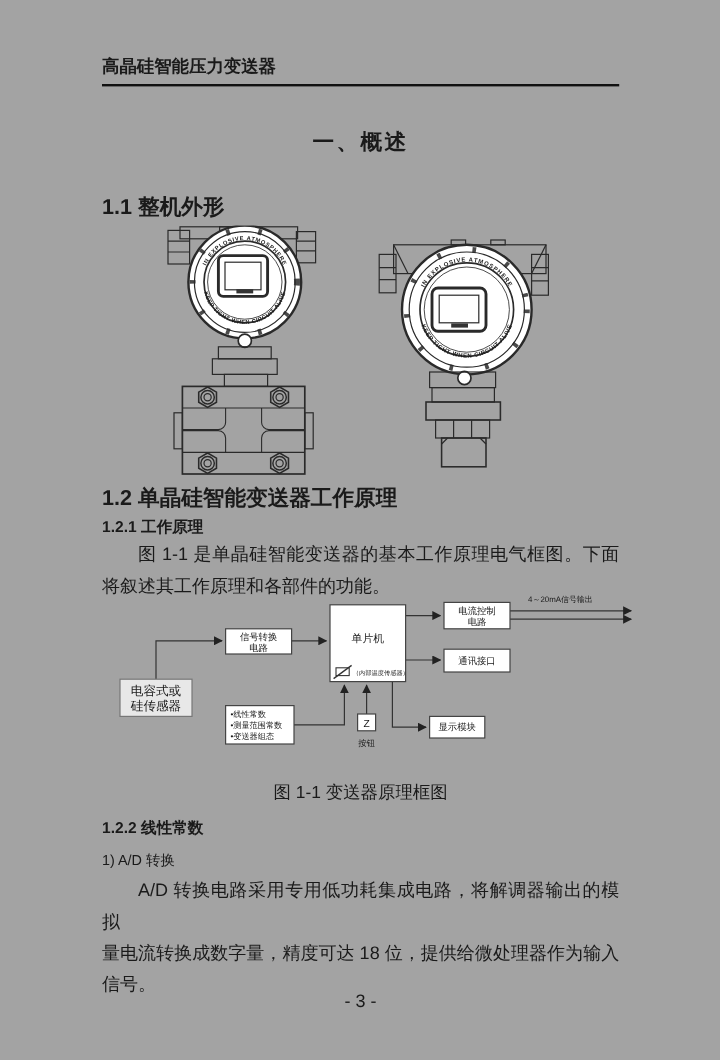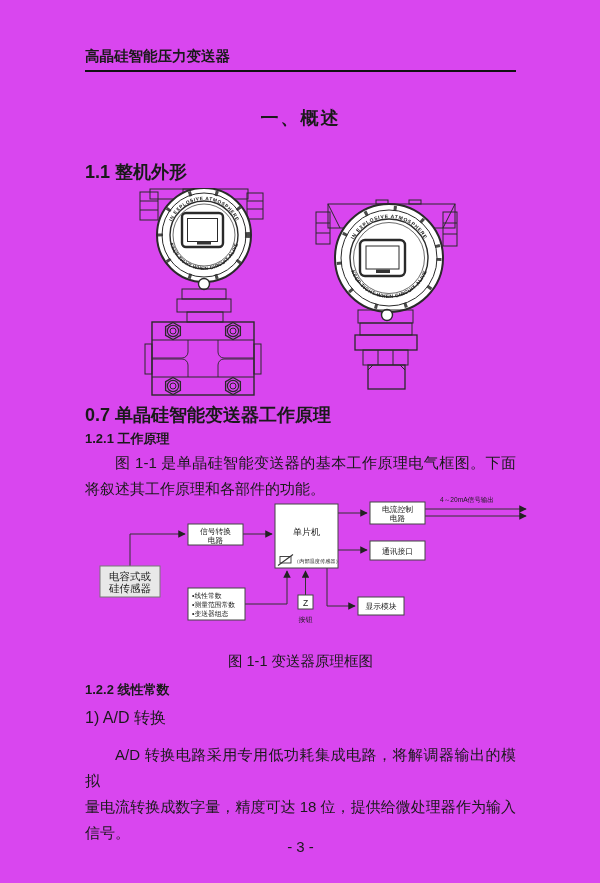--- a/index.html
+++ b/index.html
@@ -1,21 +1,21 @@
 <!DOCTYPE html>
 <html><head>
 <meta charset="utf-8">
 <style>
   html,body{margin:0;padding:0;background:#ffffff;}
   .page{
     position:relative;
     width:600px;height:883px;
     box-sizing:border-box;
     padding:47px 84px 0 85px;
-    background:#d946ef;
+    background:#a3a3a3;
     color:#1a1a1a;
     font-family:"Liberation Sans","DejaVu Sans",sans-serif;
     overflow:hidden;
   }
   .doc-header{
     font-size:14.5px;font-weight:bold;line-height:18px;
     padding-bottom:5px;border-bottom:2px solid #111;
   }
   .title{
     margin:30px 0 0 0;text-align:center;
@@ -24,22 +24,22 @@
   h2{margin:28px 0 0 0;font-size:18px;font-weight:bold;line-height:20px;}
   h2.tight{margin-top:5px;}
   h3{margin:5px 0 0 0;font-size:13px;font-weight:bold;line-height:18px;}
   h3.sp{margin-top:11px;}
   .drawings{position:relative;height:212px;margin-top:6px;}
   .drawings svg{position:absolute;}
   .line{margin:0;font-size:15px;line-height:26px;}
   .first{margin-top:2px;}
   .indent{text-indent:2em;}
   .just{text-align:justify;text-align-last:justify;}
-  .item{margin-top:9px;font-size:16px;line-height:19px;}
-  .p2{margin-top:15px;}
+  .item{margin-top:9px;font-size:12px;line-height:19px;}
+  .p2{margin-top:3px;}
   .caption{margin:5px 0 0 0;text-align:center;font-size:14.5px;line-height:18px;}
   .pagenum{margin-top:-8px;text-align:center;font-size:15px;line-height:18px;}
   svg.diagram{display:block;margin:-10px 0 0 -10px;}
   svg text{fill:#1a1a1a;font-family:"Liberation Sans","DejaVu Sans",sans-serif;}
   .dg-box{fill:#fff;stroke:#444;stroke-width:1;}
   .dg-line{stroke:#333;stroke-width:1;fill:none;}
   .dwg{stroke:#2a2a2a;fill:none;}
 </style>
 </head>
 <body>
@@ -160,21 +160,21 @@
         <rect x="51" y="152" width="45" height="15"></rect>
         <line x1="66" y1="152" x2="66" y2="167"></line>
           <line x1="81" y1="152" x2="81" y2="167"></line>
         <rect x="56" y="167" width="37" height="24" stroke-width="1.3"></rect>
         <line x1="56" y1="172" x2="61" y2="167"></line>
           <line x1="93" y1="172" x2="88" y2="167"></line>
       </g>
     </svg>
   </div>
 
-  <h2 class="tight">0.7 单晶硅智能变送器工作原理</h2>
+  <h2 class="tight">1.2 单晶硅智能变送器工作原理</h2>
   <h3>1.2.1 工作原理</h3>
 
   <p class="line first indent just">图 1-1 是单晶硅智能变送器的基本工作原理电气框图。下面</p>
   <p class="line">将叙述其工作原理和各部件的功能。</p>
 
   <svg class="diagram" width="460" height="155" viewBox="0 0 460 155">
     <defs>
       <marker id="arrow" viewBox="0 0 10 10" refX="9" refY="5" markerWidth="7.5" markerHeight="7.5" orient="auto-start-reverse">
         <path d="M0,0 L10,5 L0,10 z" fill="#222"></path>
       </marker>

